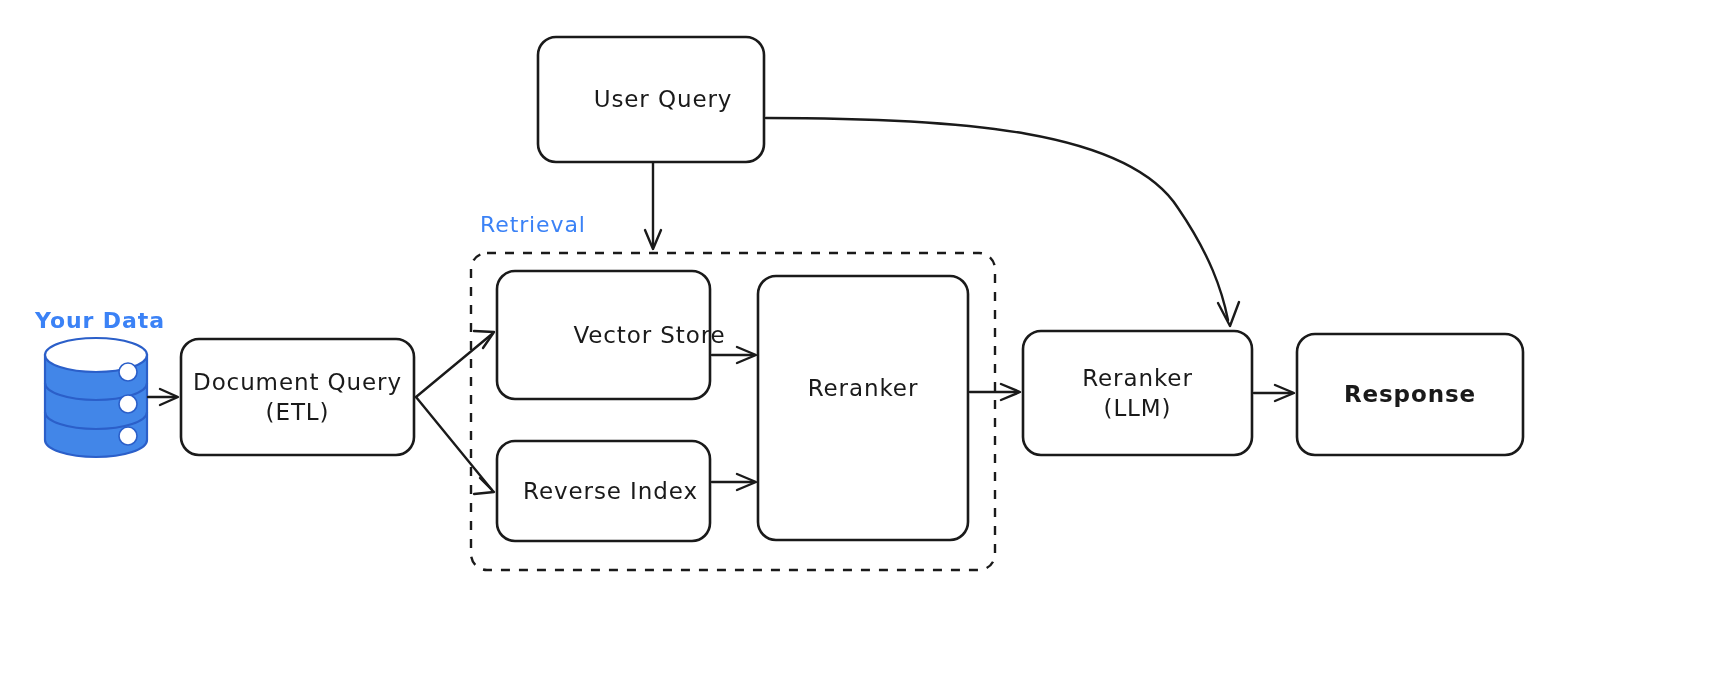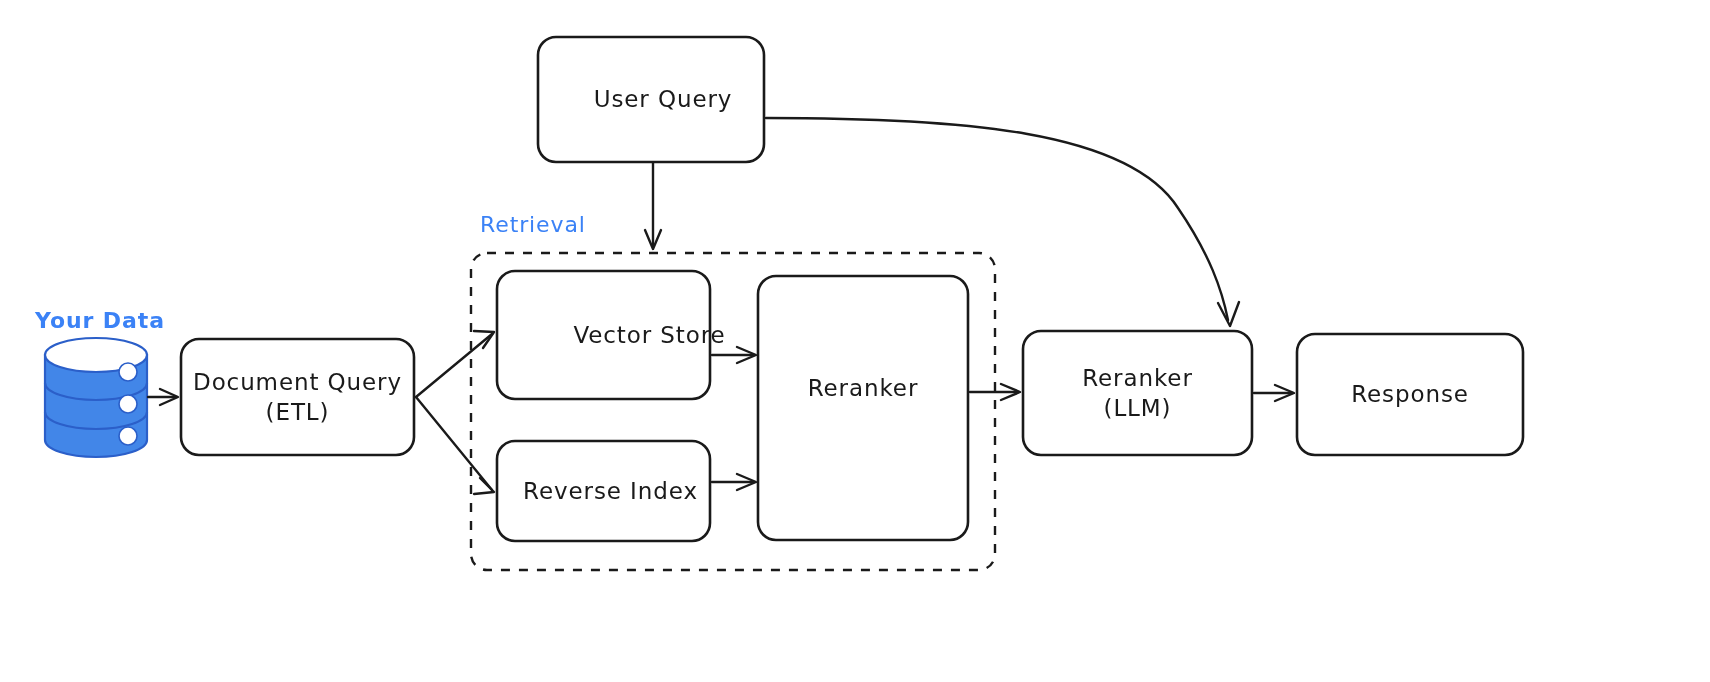--- a/index.html
+++ b/index.html
@@ -192,15 +192,15 @@
 
   <div class="label node-label" style="left:497px; top:271px; width:213px; height:128px;margin-left:46px;">Vector Store</div>
 
   <div class="label node-label" style="left:497px; top:441px; width:213px; height:100px;margin-left:7px;">Reverse Index</div>
 
   <div class="label node-label" style="left:758px; top:276px; width:210px; height:224px;border-radius:9px;">Reranker</div>
 
   <div class="label node-label" style="left:1023px; top:331px; width:229px; height:124px;">Reranker
 (LLM)</div>
 
-  <div class="label node-label" style="left:1297px; top:334px; width:226px; height:121px;">Response</div>
+  <div class="label node-label" style="left:1297px; top:334px; width:226px; height:121px;font-weight:bold;">Response</div>
 
 </div>
 
 </body></html>

